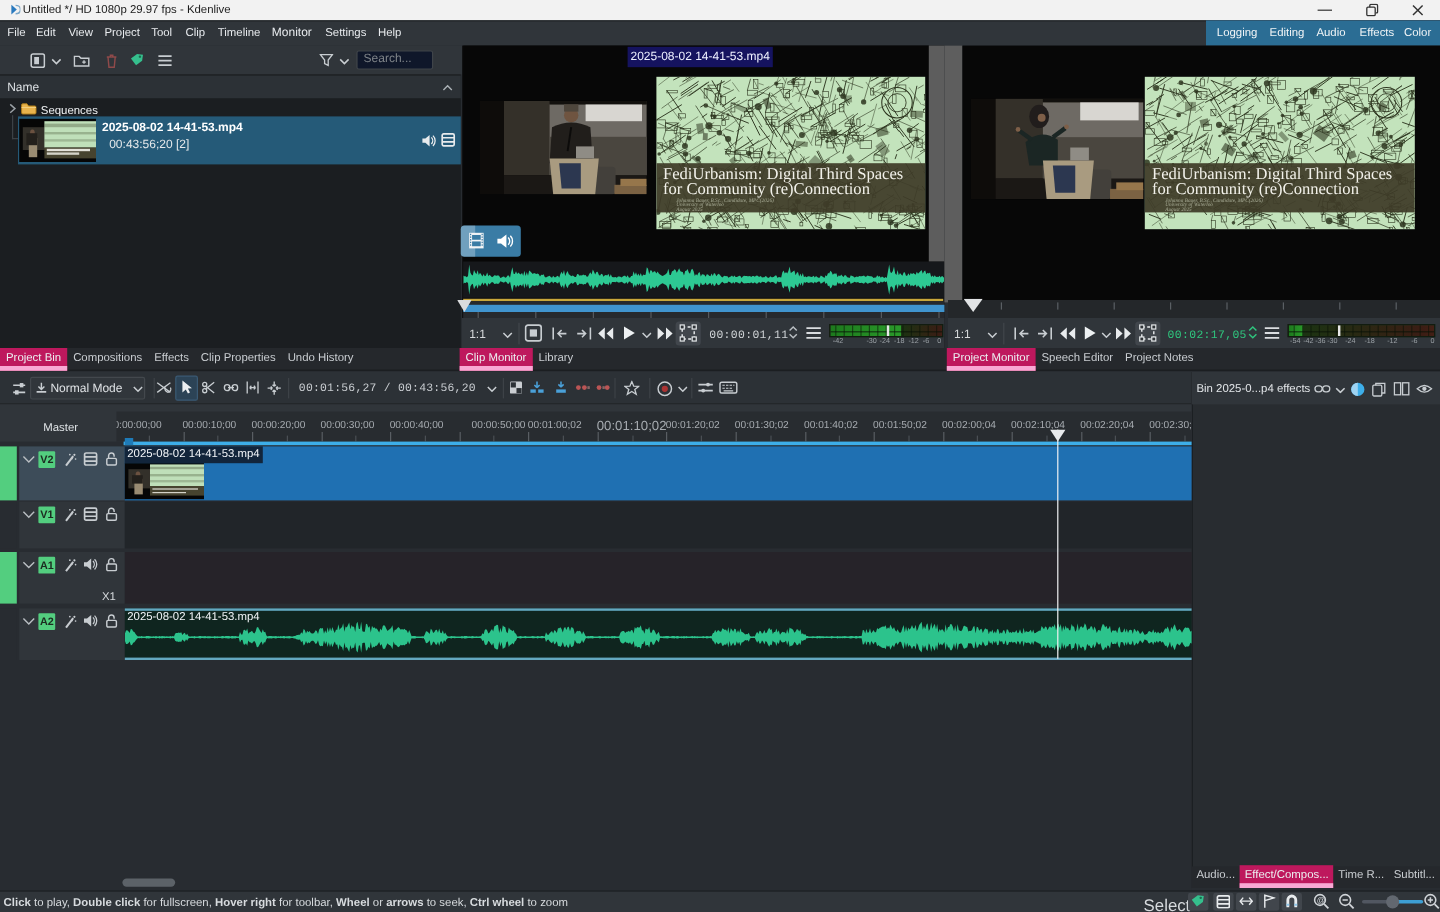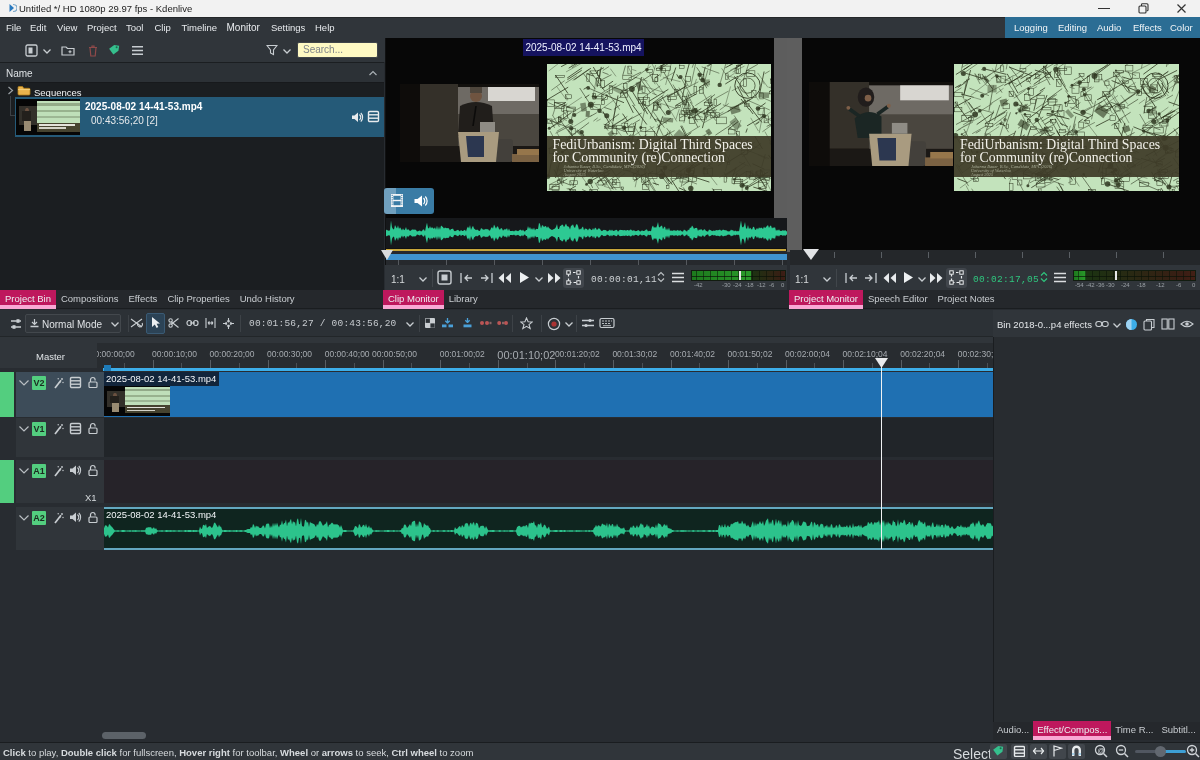--- a/index.html
+++ b/index.html
@@ -61,21 +61,21 @@
   </svg>
 <svg style="position:absolute;left:131px;top:45px" width="13" height="11" viewBox="0 0 13 11">
     <path d="M1 1.8 h11 M1 5.5 h11 M1 9.2 h11" stroke="#c8cdd1" stroke-width="1.4"></path>
   </svg>
 <svg style="position:absolute;left:266px;top:44px" width="12" height="12" viewBox="0 0 12 12">
     <path d="M1 1.5 h10 L7.5 6 v4.5 L4.5 9 V6 Z" fill="none" stroke="#c8cdd1" stroke-width="1.1"></path>
   </svg>
 <svg style="position:absolute;left:282px;top:47px" width="10" height="8" viewBox="0 0 10 8">
     <path d="M1.5 2.5 L5 6 L8.5 2.5" stroke="#c8cdd1" stroke-width="1.3" fill="none"></path>
   </svg>
-<div class="a" style="left:297px;top:42px;width:81px;height:16px;background:#fef9c3;border:1px solid #3f4449;border-radius:2px;color:#7f8489;font-size:10px;line-height:14px;padding-left:5px">Search...</div>
+<div class="a" style="left:297px;top:42px;width:64px;height:16px;background:#0f172a;border:1px solid #3f4449;border-radius:2px;color:#7f8489;font-size:10px;line-height:14px;padding-left:5px">Search...</div>
 <div class="a" style="left:0;top:62px;width:384px;height:228px;background:#1b1e21"></div>
 <div class="a" style="left:0;top:63px;width:384px;height:20px;background:#2c3136;border-bottom:1px solid #17191c"></div>
 <div class="a" style="left:6px;top:68px;font-size:10px;color:#dde1e4">Name</div>
 <svg style="position:absolute;left:368px;top:70px" width="10" height="7" viewBox="0 0 10 7">
     <path d="M1.5 5 L5 1.5 L8.5 5" stroke="#aab0b5" stroke-width="1.2" fill="none"></path>
   </svg>
 <svg style="position:absolute;left:7px;top:86px" width="7" height="9" viewBox="0 0 7 9">
     <path d="M1.5 1 L5.5 4.5 L1.5 8" stroke="#9aa0a5" stroke-width="1.2" fill="none"></path>
   </svg>
 <svg style="position:absolute;left:17px;top:85px" width="14" height="11" viewBox="0 0 14 11">
@@ -1907,21 +1907,21 @@
     <path d="M1 3.5 h12 M1 8.5 h12" stroke="#c8cdd1" stroke-width="1.3"></path>
     <circle cx="9" cy="3.5" r="1.6" fill="#c8cdd1"></circle>
     <circle cx="5" cy="8.5" r="1.6" fill="#c8cdd1"></circle>
   </svg>
 <svg style="position:absolute;left:599px;top:317px" width="16" height="12" viewBox="0 0 16 12">
     <rect x="1" y="1.5" width="14" height="9" rx="1.5" fill="none" stroke="#c8cdd1" stroke-width="1.2"></rect>
     <path d="M3 4 h2 M6 4 h2 M9 4 h2 M12 4 h1 M3 6.5 h2 M6 6.5 h2 M9 6.5 h2 M4 8.7 h8" stroke="#c8cdd1" stroke-width="0.9"></path>
   </svg>
 <div class="a" style="left:993px;top:310px;width:207px;height:430px;background:#282c30;border-left:1px solid #1a1d20"></div>
 <div class="a" style="left:993px;top:310px;width:207px;height:27px;background:#30353a"></div>
-<div class="a" style="left:997px;top:319px;font-size:9.5px;color:#e4e7ea">Bin 2018-0...p4 effects</div>
+<div class="a" style="left:997px;top:319px;font-size:9.5px;color:#e4e7ea">Bin 2025-0...p4 effects</div>
 <svg style="position:absolute;left:1095px;top:319px" width="14" height="10" viewBox="0 0 14 10">
     <rect x="0.8" y="2.5" width="6" height="5" rx="2.5" fill="none" stroke="#c8cdd1" stroke-width="1.1"></rect>
     <rect x="7.2" y="2.5" width="6" height="5" rx="2.5" fill="none" stroke="#c8cdd1" stroke-width="1.1"></rect>
   </svg>
 <svg style="position:absolute;left:1112px;top:321px" width="9" height="7" viewBox="0 0 9 7">
     <path d="M1.5 2.5 L5 6 L8.5 2.5" stroke="#c8cdd1" stroke-width="1.3" fill="none"></path>
   </svg>
 <svg style="position:absolute;left:1125px;top:318px" width="13" height="13" viewBox="0 0 13 13">
     <circle cx="6.5" cy="6.5" r="5.5" fill="#3daee9"></circle>
     <path d="M6.5 1 a5.5 5.5 0 0 0 0 11 Z" fill="#9fd3f2"></path>
@@ -1951,21 +1951,21 @@
     <div class="a" style="left:84.2px;top:20px;width:1px;height:5px;background:#4a4f54"></div>
     <div class="a" style="left:112.6px;top:6px;font-size:8.5px;color:#a6abb0">00:00:20;00</div>
     <div class="a" style="left:113.1px;top:17px;width:1px;height:8px;background:#595e63"></div>
     <div class="a" style="left:141.8px;top:20px;width:1px;height:5px;background:#4a4f54"></div>
     <div class="a" style="left:170.1px;top:6px;font-size:8.5px;color:#a6abb0">00:00:30;00</div>
     <div class="a" style="left:170.6px;top:17px;width:1px;height:8px;background:#595e63"></div>
     <div class="a" style="left:199.3px;top:20px;width:1px;height:5px;background:#4a4f54"></div>
     <div class="a" style="left:227.7px;top:6px;font-size:8.5px;color:#a6abb0">00:00:40;00</div>
     <div class="a" style="left:228.2px;top:17px;width:1px;height:8px;background:#595e63"></div>
     <div class="a" style="left:256.9px;top:20px;width:1px;height:5px;background:#4a4f54"></div>
-    <div class="a" style="left:275px;top:6px;font-size:8.5px;color:#a6abb0">00:00:50;00</div>
+    <div class="a" style="left:296px;top:6px;font-size:8.5px;color:#a6abb0">00:00:50;00</div>
     <div class="a" style="left:285.8px;top:17px;width:1px;height:8px;background:#595e63"></div>
     <div class="a" style="left:314.4px;top:20px;width:1px;height:5px;background:#4a4f54"></div>
     <div class="a" style="left:342.8px;top:6px;font-size:8.5px;color:#a6abb0">00:01:00;02</div>
     <div class="a" style="left:343.3px;top:17px;width:1px;height:8px;background:#595e63"></div>
     <div class="a" style="left:372.0px;top:20px;width:1px;height:5px;background:#4a4f54"></div>
     <div class="a" style="left:400.3px;top:6px;font-size:11px;color:#a6abb0">00:01:10;02</div>
     <div class="a" style="left:400.8px;top:17px;width:1px;height:8px;background:#595e63"></div>
     <div class="a" style="left:429.5px;top:20px;width:1px;height:5px;background:#4a4f54"></div>
     <div class="a" style="left:457.9px;top:6px;font-size:8.5px;color:#a6abb0">00:01:20;02</div>
     <div class="a" style="left:458.4px;top:17px;width:1px;height:8px;background:#595e63"></div>

